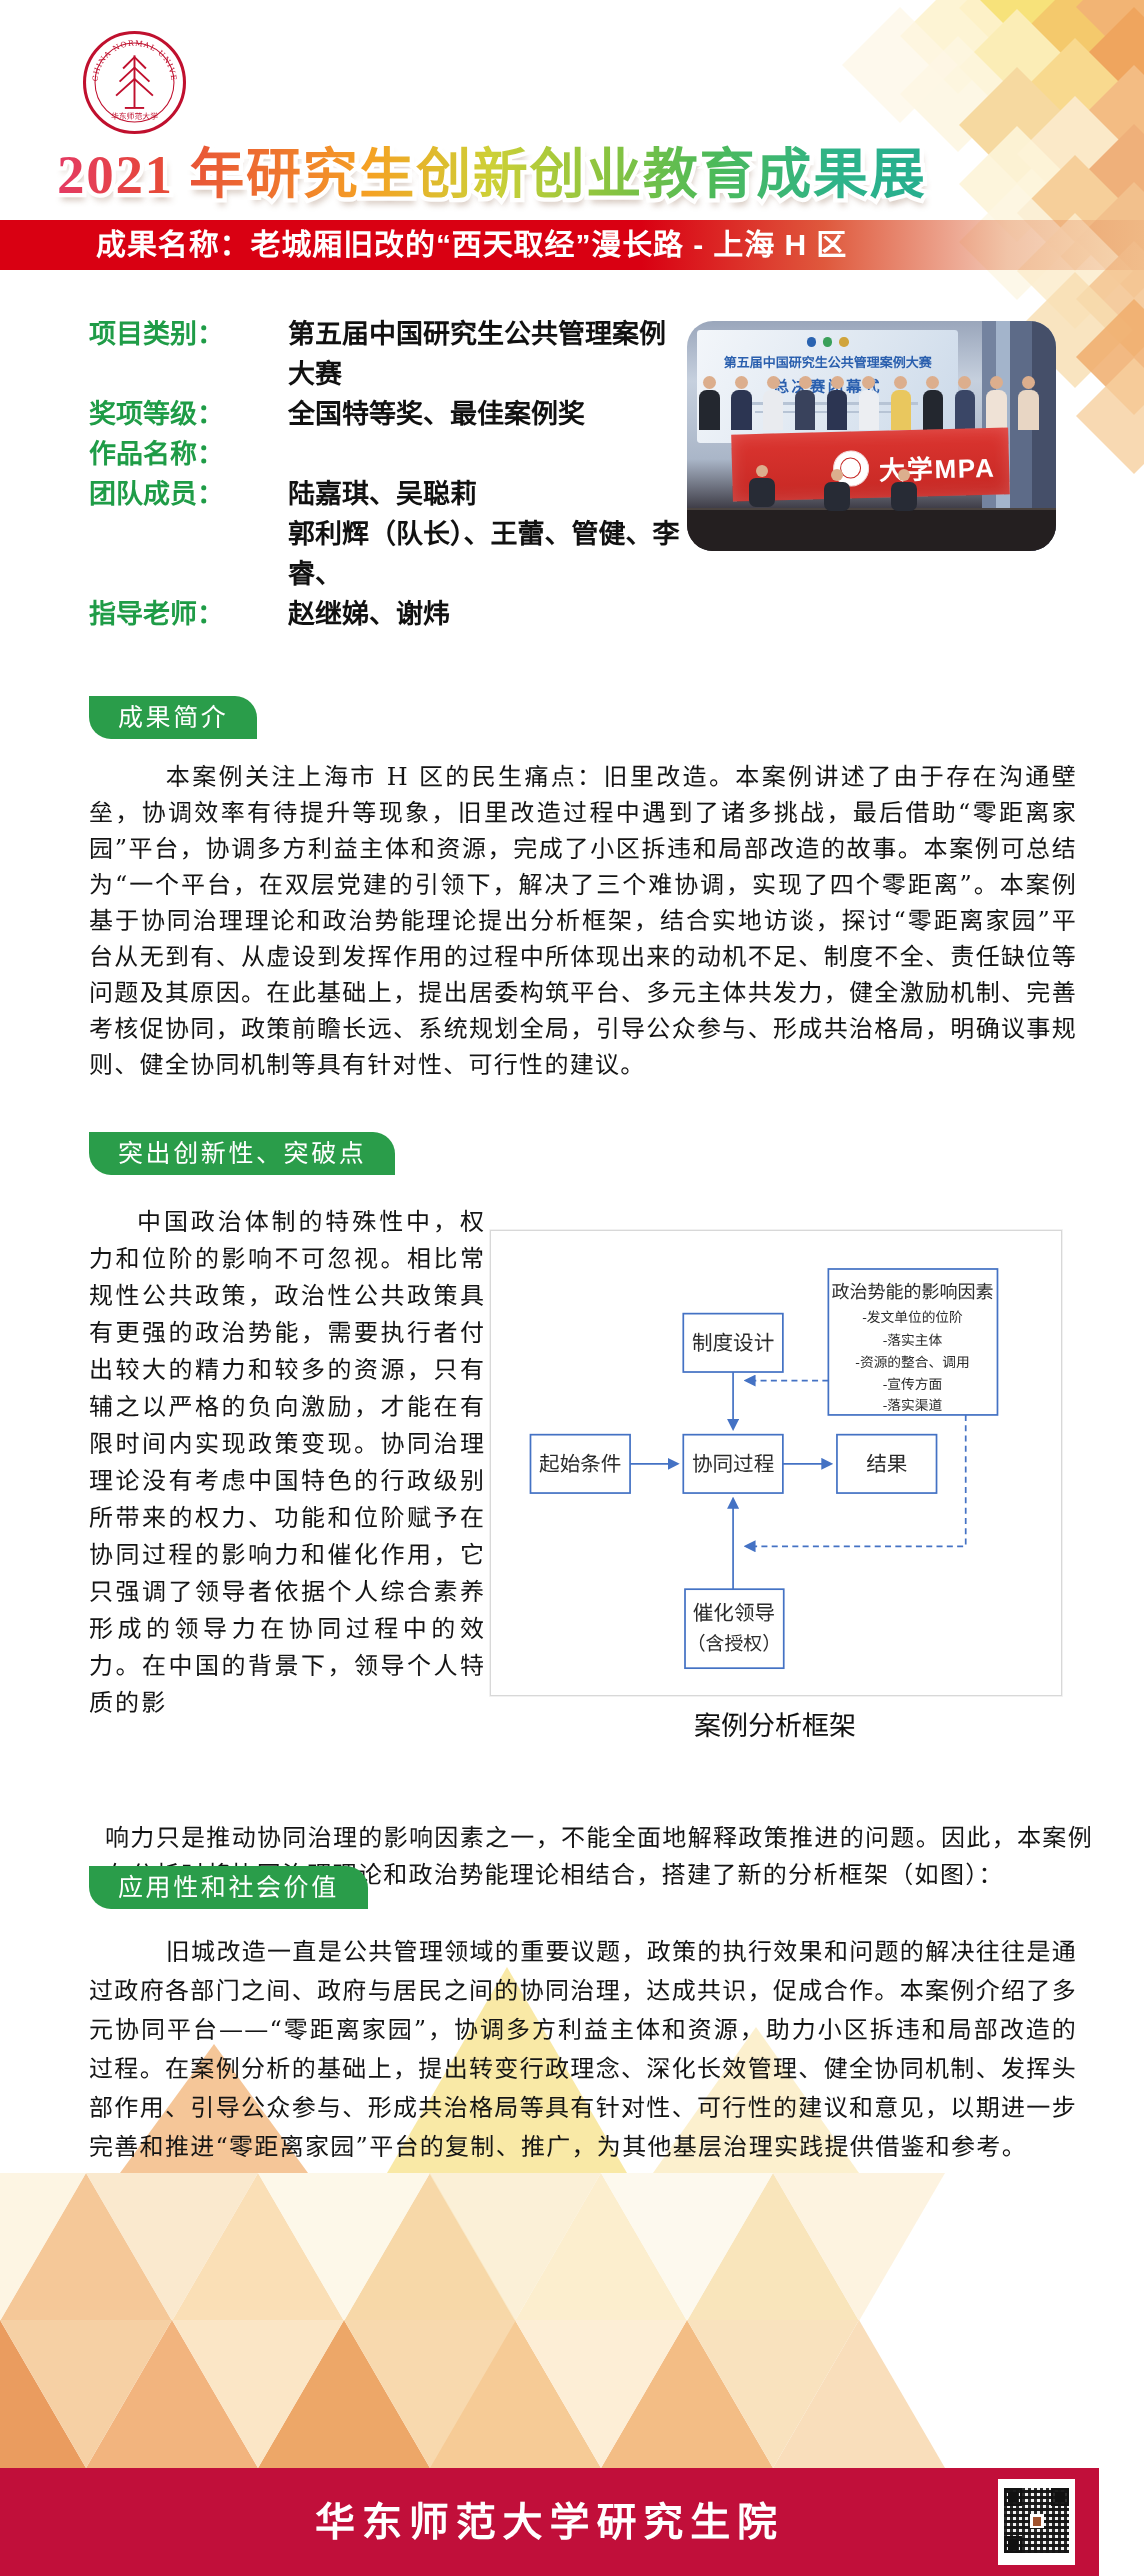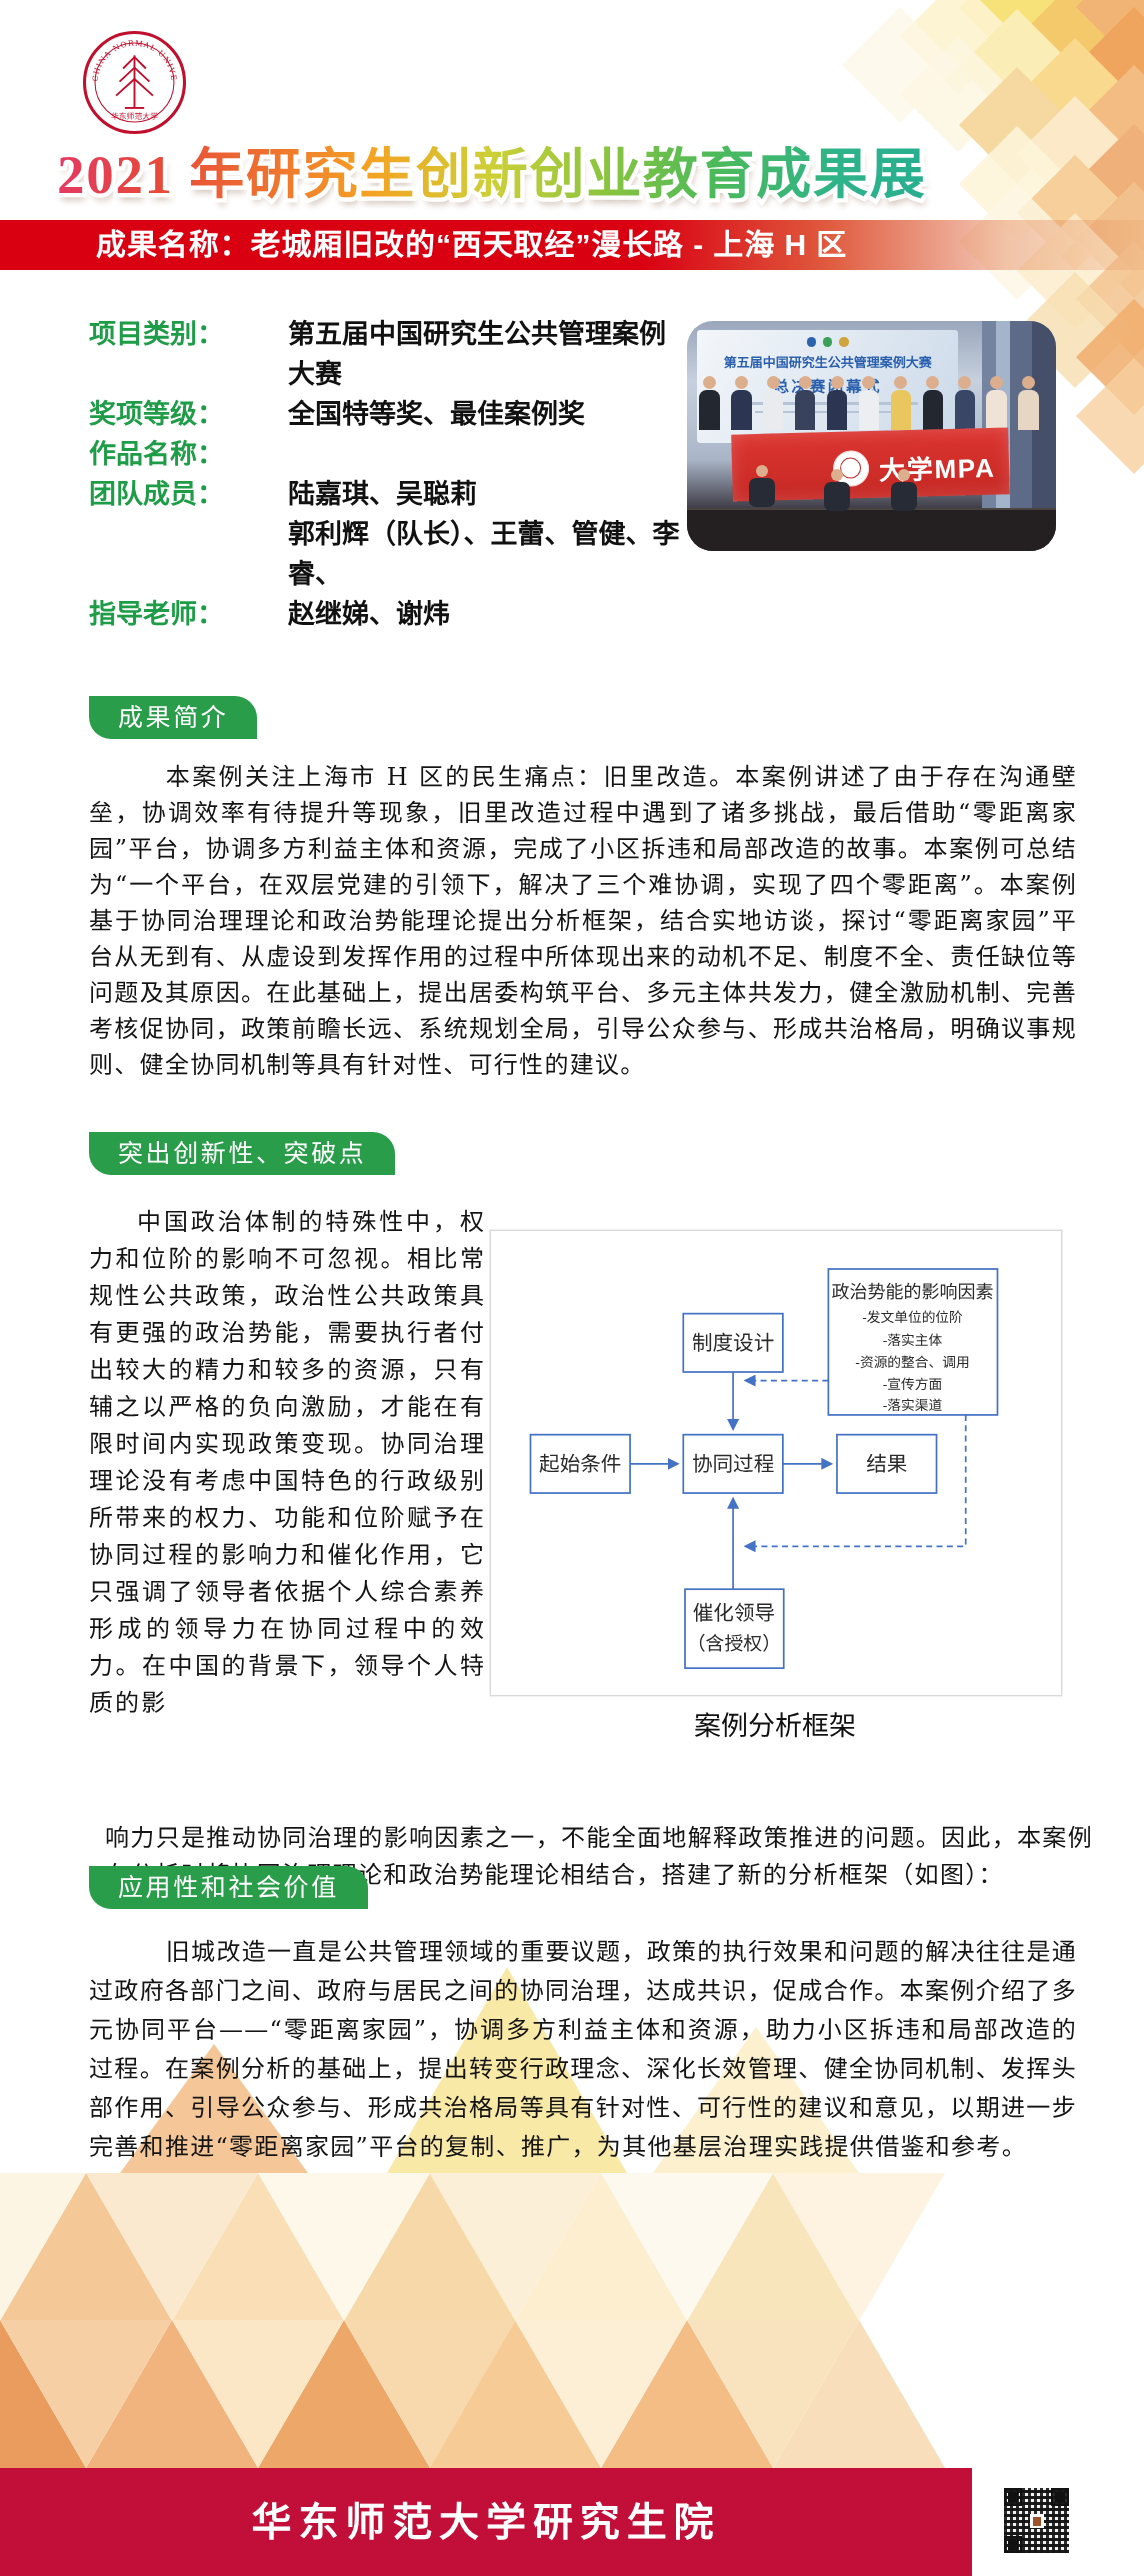--- a/index.html
+++ b/index.html
@@ -72,21 +72,21 @@
   .para{position:absolute;left:89px;width:988px;z-index:2;font-size:24px;line-height:36px;
         text-align:justify;color:#141414;letter-spacing:1.3px;}
   .para.ind{text-indent:3.2em;}
   .colL{position:absolute;left:89px;top:1204px;width:397px;z-index:2;font-size:24px;line-height:37px;
         text-align:justify;letter-spacing:2.1px;text-indent:2em;color:#141414;}
   .panel{position:absolute;left:490px;top:1230px;width:570px;height:464px;background:#fff;
          border:0.9px solid #d8d8d8;box-shadow:0 0 0 0.9px #f0f0f0;z-index:2;}
   .figcap{position:absolute;left:490px;top:1704px;width:570px;text-align:center;z-index:2;
          font-size:27px;color:#111;}
   
-  .footer{position:absolute;left:0;top:2468px;width:972px;height:108px;background:#c10f3a;z-index:3;}
+  .footer{position:absolute;left:0;top:2468px;width:1099px;height:108px;background:#c10f3a;z-index:3;}
   .footer .ft{position:absolute;left:0;width:100%;text-align:center;line-height:108px;color:#fff;
          font-size:40px;font-weight:700;letter-spacing:6.9px;font-family:"DejaVu Serif",serif;}
   .qr{position:absolute;left:998px;top:2479px;width:77px;height:86px;background:#fff;z-index:4;}
   .qr-inner{position:absolute;left:6px;top:9.4px;width:65px;height:65px;
      background:repeating-linear-gradient(90deg,rgba(20,20,20,.9) 0 2.6px,transparent 2.6px 6px),
                 repeating-linear-gradient(0deg,#1b1b1b 0 2.6px,#f3f3f3 2.6px 6px);}
   .qc{position:absolute;width:10.3px;height:10.3px;border:2.6px solid #111;background:#111;background-clip:content-box;padding:1.7px;}
   .qcen{position:absolute;left:26px;top:26px;width:13.7px;height:13.7px;background:#fff;}
   .qcen i{position:absolute;left:2.6px;top:2.6px;width:8.6px;height:8.6px;background:#a0522d;display:block;}
   svg text{font-family:"DejaVu Serif","Liberation Serif",serif;}

